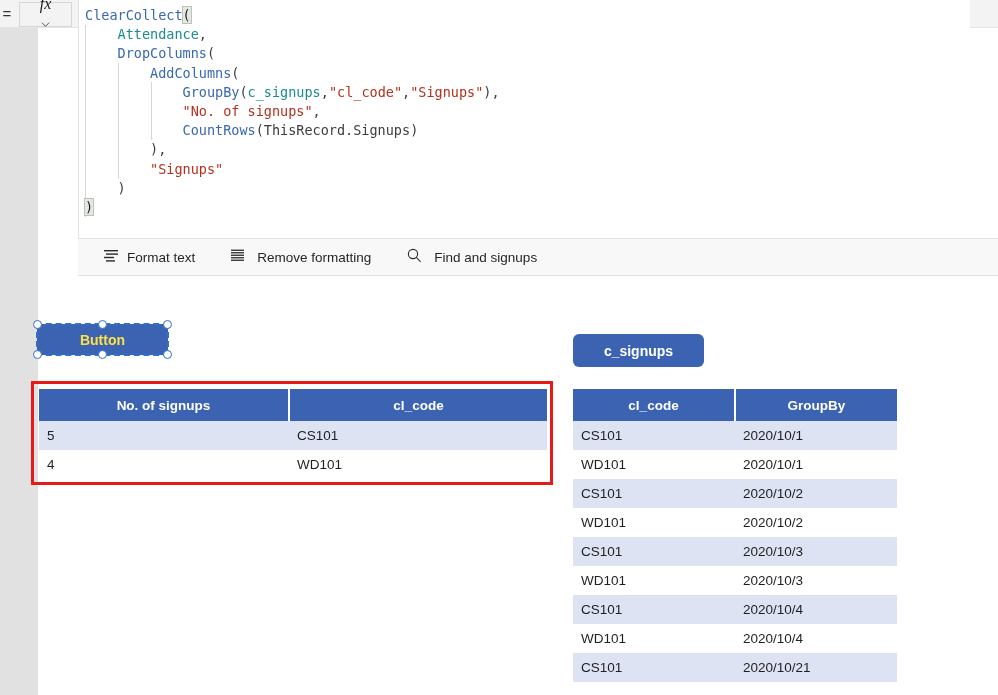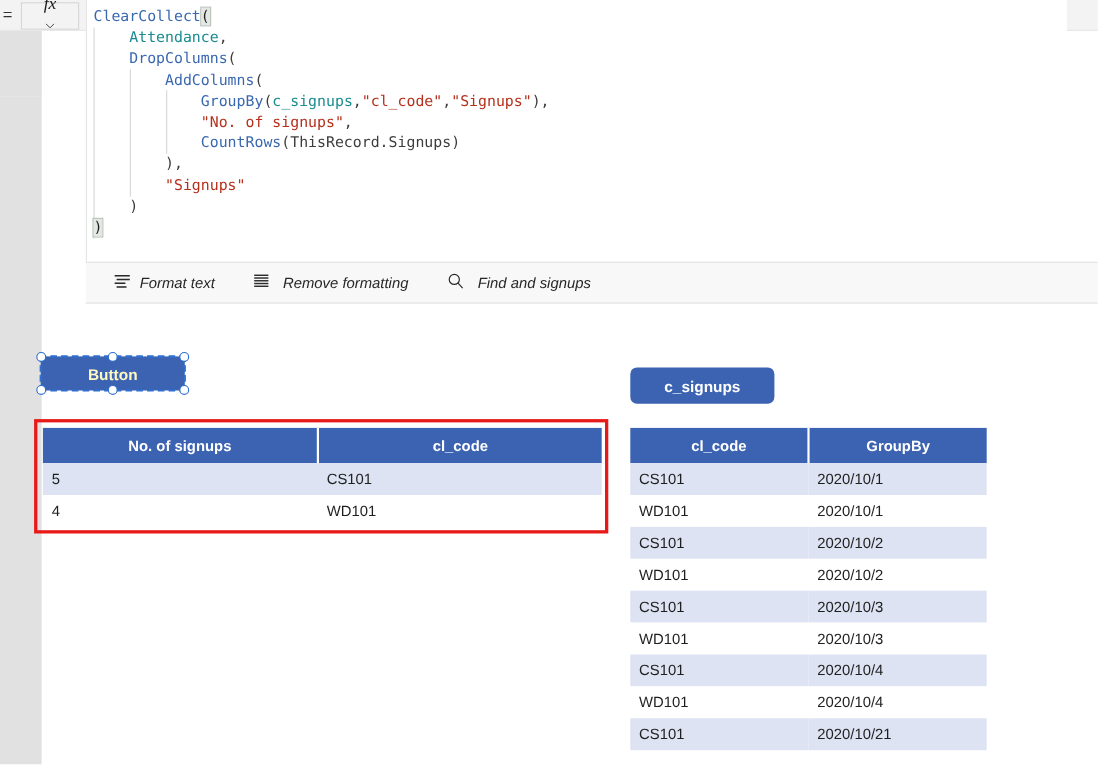--- a/index.html
+++ b/index.html
@@ -121,21 +121,20 @@
   .ftools {
     position: absolute;
     left: 78px; top: 238px;
     width: 920px; height: 38px;
     background: #f8f8f8;
     border-top: 1px solid #e2e2e2;
     border-bottom: 1px solid #e0e0e0;
     box-sizing: border-box;
     display: flex;
     align-items: center;
-    font-style: italic;
   }
   .ftool {
     display: flex;
     align-items: center;
     gap: 8px;
     height: 100%;
     padding: 0 12px;
     color: #262626;
     font-size: 13.5px;
     cursor: pointer;
@@ -149,21 +148,21 @@
   .btn-sel-wrap {
     position: absolute;
     left: 33px; top: 320px;
     width: 139px; height: 39px;
   }
   .btn-ctrl {
     position: absolute;
     left: 4px; top: 4px;
     width: 131px; height: 31px;
     background: #3b63b2;
-    color: #fef9c3;
+    color: #fde047;
     font-size: 14px;
     font-weight: bold;
     display: flex;
     align-items: center;
     justify-content: center;
     box-sizing: border-box;
     cursor: pointer;
   }
   .sel-dash {
     position: absolute;

